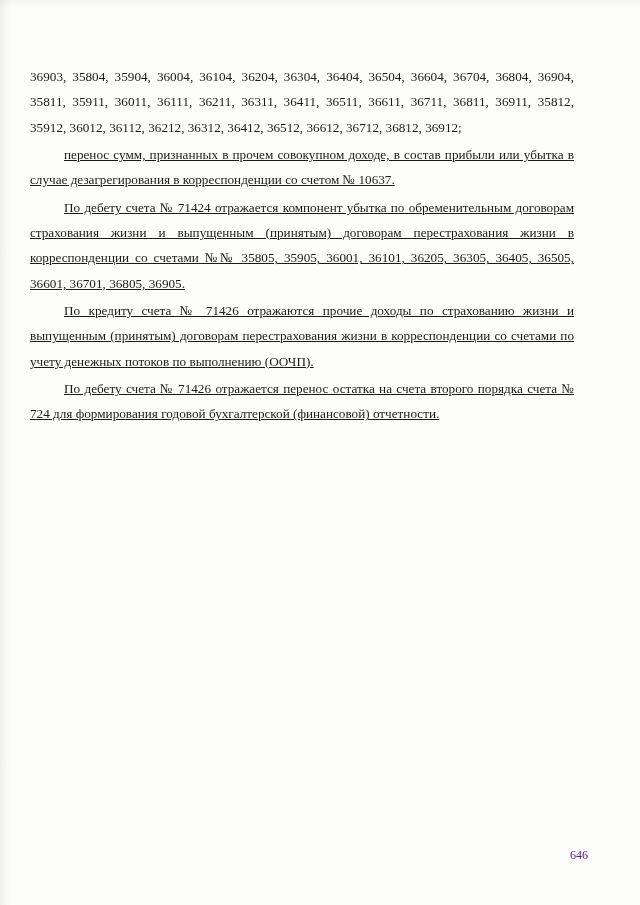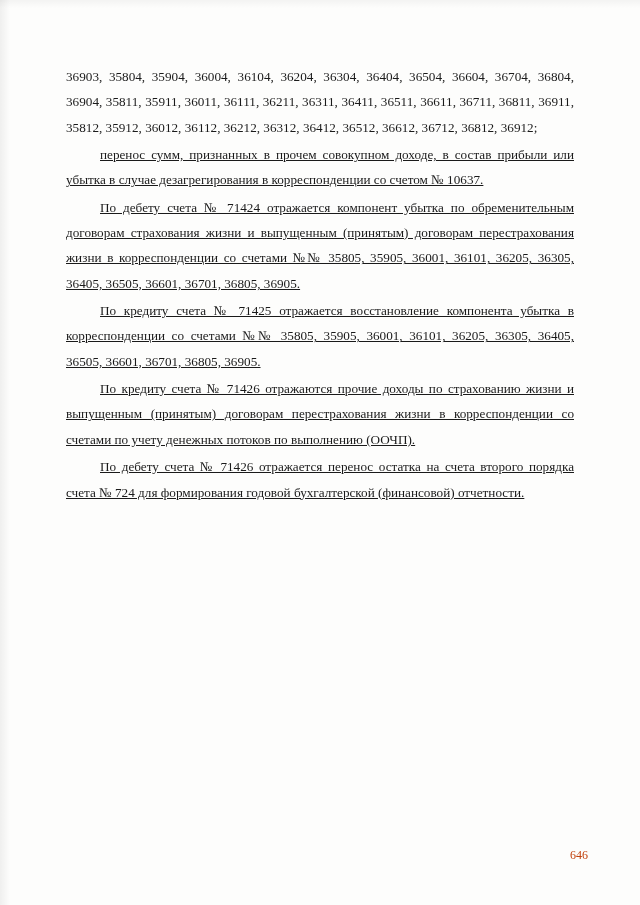--- a/index.html
+++ b/index.html
@@ -11,21 +11,21 @@
     height: 905px;
     background: #ffffff;
     font-family: "Liberation Serif", serif;
     color: #1a1a1a;
   }
   .page {
     position: relative;
     width: 640px;
     height: 905px;
     box-sizing: border-box;
-    padding: 64px 66px 40px 66px;
+    padding: 64px 66px 40px 30px;
     background: #fdfdfc;
   }
   .doc-body {
     font-size: 13.2px;
     line-height: 1.92;
     text-align: justify;
     text-justify: inter-word;
   }
   .para {
     margin: 0 0 0.0px 0;
@@ -36,21 +36,21 @@
   }
   .para + .para {
     margin-top: 2px;
     text-decoration: underline;
   }
   .page-number {
     position: absolute;
     right: 52px;
     bottom: 42px;
     font-size: 12px;
-    color: #c2410c;
+    color: #4c1d95;
     font-family: "Liberation Serif", serif;
   }
   .edge-shadow-left {
     position: absolute;
     left: 0; top: 0;
     width: 10px; height: 905px;
     background: linear-gradient(to right, rgba(0,0,0,0.055), rgba(0,0,0,0));
     pointer-events: none;
   }
   .edge-shadow-top {
@@ -65,19 +65,18 @@
 <body>
 
 <div class="page">
   <div class="edge-shadow-left"></div>
   <div class="edge-shadow-top"></div>
 
   <div class="doc-body">
     <p class="para">36903, 35804, 35904, 36004, 36104, 36204, 36304, 36404, 36504, 36604, 36704, 36804, 36904, 35811, 35911, 36011, 36111, 36211, 36311, 36411, 36511, 36611, 36711, 36811, 36911, 35812, 35912, 36012, 36112, 36212, 36312, 36412, 36512, 36612, 36712, 36812, 36912;</p>
     <p class="para indent">перенос сумм, признанных в прочем совокупном доходе, в состав прибыли или убытка в случае дезагрегирования в корреспонденции со счетом № 10637.</p>
     <p class="para indent">По дебету счета № 71424 отражается компонент убытка по обременительным договорам страхования жизни и выпущенным (принятым) договорам перестрахования жизни в корреспонденции со счетами №№ 35805, 35905, 36001, 36101, 36205, 36305, 36405, 36505, 36601, 36701, 36805, 36905.</p>
-    <p class="para indent">По кредиту счета № 71425 отражается восстановление компонента убытка в корреспонденции со счетами №№ 35805, 35905, 36001, 36101, 36205, 36305, 36405, 36505, 36601, 36701, 36805, 36905.</p>
     <p class="para indent">По кредиту счета № 71426 отражаются прочие доходы по страхованию жизни и выпущенным (принятым) договорам перестрахования жизни в корреспонденции со счетами по учету денежных потоков по выполнению (ООЧП).</p>
     <p class="para indent">По дебету счета № 71426 отражается перенос остатка на счета второго порядка счета № 724 для формирования годовой бухгалтерской (финансовой) отчетности.</p>
   </div>
 
   <div class="page-number">646</div>
 </div>
 
 </body></html>

